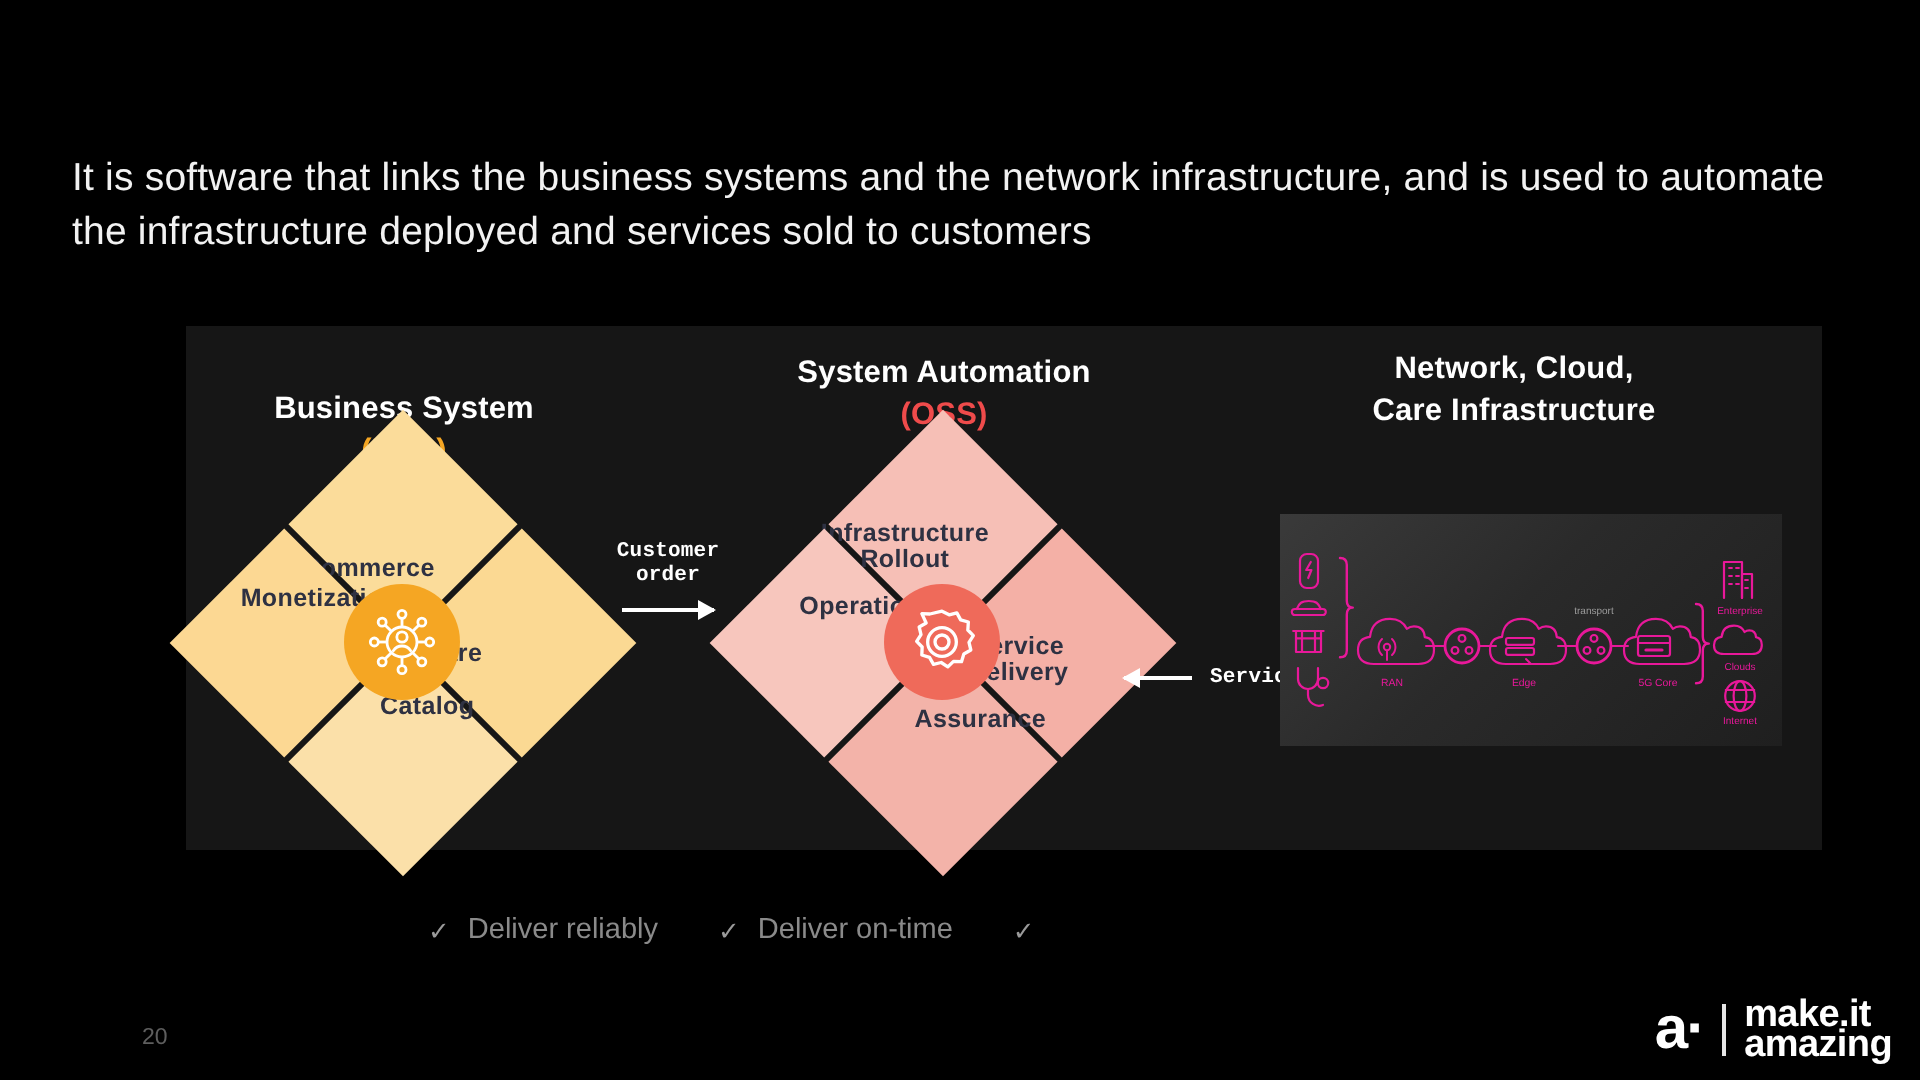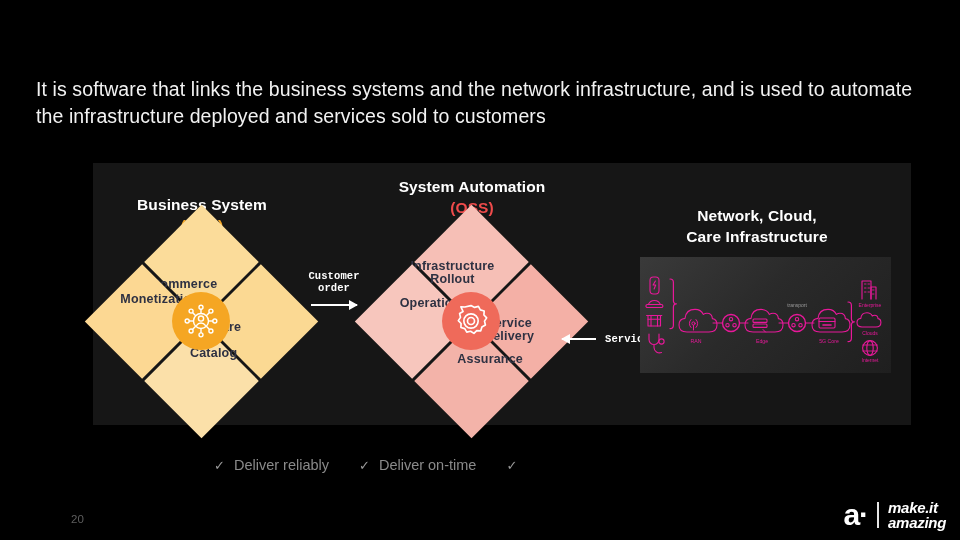--- a/index.html
+++ b/index.html
@@ -27,21 +27,21 @@
 
   
   .col-title {
     position: absolute; text-align: center; color: #ffffff;
     font-size: 15.5px; font-weight: 700; line-height: 21px;
     letter-spacing: .1px;
   }
   .col-title .sub { display: block; font-weight: 700; }
   .t-bss  { left: 103px; top: 194px; width: 198px; }
   .t-oss  { left: 373px; top: 176px; width: 198px; }
-  .t-net  { left: 650px; top: 174px; width: 214px; margin-top: 31px; }
+  .t-net  { left: 650px; top: 174px; width: 214px; }
   .sub-bss { color: #f5a623; }
   .sub-oss { color: #ef4b4b; }
 
   
   .diamond {
     position: absolute; width: 165px; height: 165px;
     transform: rotate(45deg);
     display: grid;
     grid-template-columns: 1fr 1fr;
     grid-template-rows: 1fr 1fr;
@@ -136,21 +136,21 @@
   .pagenum {
     position: absolute; left: 43px; top: 513px;
     color: #5e5e5e; font-size: 11.5px; margin-left: 28px;
   }
   .logo {
     position: absolute; right: 14px; top: 500px;
     display: flex; align-items: center; gap: 9px; color: #fff;
   }
   .logo-mark { font-size: 30px; font-weight: 700; line-height: 28px; letter-spacing: -1px; }
   .logo-div { width: 2px; height: 26px; background: #fff; opacity: .9; }
-  .logo-words { font-size: 15px; font-weight: 700; line-height: 15px; letter-spacing: -.3px; font-style: italic; }
+  .logo-words { font-size: 19px; font-weight: 700; line-height: 15px; letter-spacing: -.3px; }
 </style>
 </head>
 <body>
 
 <div class="slide">
 
   <div class="headline">It is software that links the business systems and the network infrastructure, and is used to automate the infrastructure deployed and services sold to customers</div>
 
   <div class="panel"></div>
 

